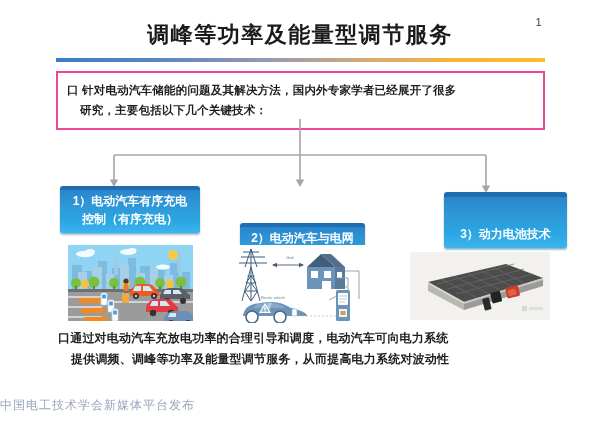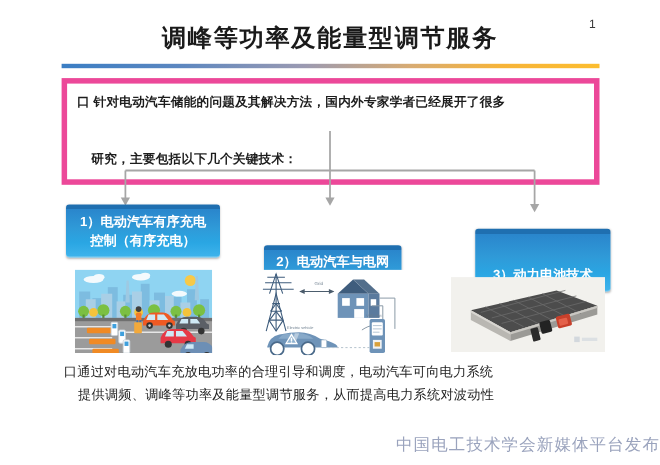--- a/index.html
+++ b/index.html
@@ -23,68 +23,68 @@
   }
   .divider{
     position:absolute;left:56px;top:58px;width:489px;height:4px;
     background:linear-gradient(90deg,#3b7ec4 0%,#5c87c0 22%,#9b9ab2 45%,#d8ab72 65%,#f7b438 82%,#fcbd2f 100%);
   }
 
   
   .stmt-box{
     position:absolute;left:56px;top:71px;width:489px;
     box-sizing:border-box;
-    border:5px solid #ec4899;background:#ffffff;
+    border:2px solid #ec4899;background:#ffffff;
     padding:7px 9px 8px 9px;
   }
   .stmt-text{
     font-size:11.5px;line-height:1.75;color:#1d1d1d;font-weight:bold;
     letter-spacing:.2px;
   }
-  .stmt-text .ln2{display:block;padding-left:13px;margin-top:32px;}
+  .stmt-text .ln2{display:block;padding-left:13px;}
 
   
   .conn{position:absolute;left:0;top:0;width:600px;height:423px;pointer-events:none;}
 
   
   .bbox{
     position:absolute;box-sizing:border-box;
     border-radius:3px;
     color:#ffffff;font-weight:bold;font-size:12px;line-height:1.55;
     text-align:center;
     display:flex;align-items:flex-end;justify-content:center;
     padding:4px 6px 5px 6px;
     background:
       linear-gradient(180deg,#1f6fb0 0%,#1f6fb0 8%,#2a86cc 9%,#2f9ad8 45%,#2aa6e3 72%,#3fb4ec 100%);
     box-shadow:0 1px 2px rgba(0,0,0,.28), inset 0 -1px 0 rgba(255,255,255,.25);
   }
   .bbox .inner{display:block;}
   .bbox1{left:60px;top:186px;width:140px;height:48px;}
   .bbox2{left:240px;top:186px;width:125px;height:48px;margin-top:37px;}
-  .bbox3{left:432px;top:192px;width:123px;height:57px;margin-top:16px;}
+  .bbox3{left:444px;top:192px;width:123px;height:57px;}
 
   
   .illu{position:absolute;overflow:hidden;}
   .illu1{left:68px;top:245px;width:125px;height:76px;}
   .illu2{left:233px;top:245px;width:135px;height:78px;}
   .illu3{left:410px;top:252px;width:140px;height:68px;background:#f2f1ed;}
 
   
   .concl{
     position:absolute;left:58px;top:328px;width:492px;
-    font-size:12px;line-height:1.78;color:#1d1d1d;font-weight:normal;
+    font-size:12px;line-height:1.78;color:#1d1d1d;font-weight:bold;
     letter-spacing:.2px;
   }
   .concl .ln{display:block;}
   .concl .ind{padding-left:13px;}
 
   
   .footer{
-    position:absolute;left:0;right:0;bottom:9px;text-align:right;
-    font-size:15px;color:#9aa3bd;letter-spacing:1px;
+    position:absolute;left:0;right:0;bottom:9px;text-align:left;
+    font-size:12px;color:#9aa3bd;letter-spacing:1px;
   }
 </style>
 </head>
 <body>
 
 <div class="slide">
 
   <div class="page-num">1</div>
 
   <div class="title">调峰等功率及能量型调节服务</div>

